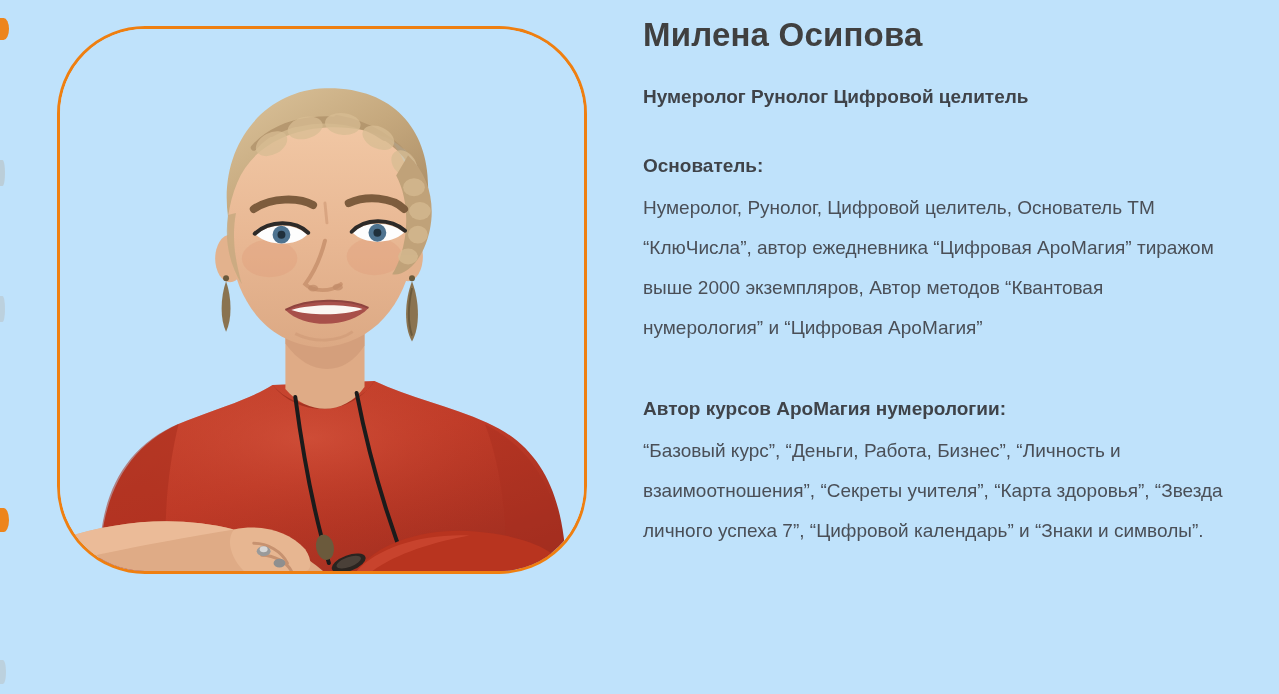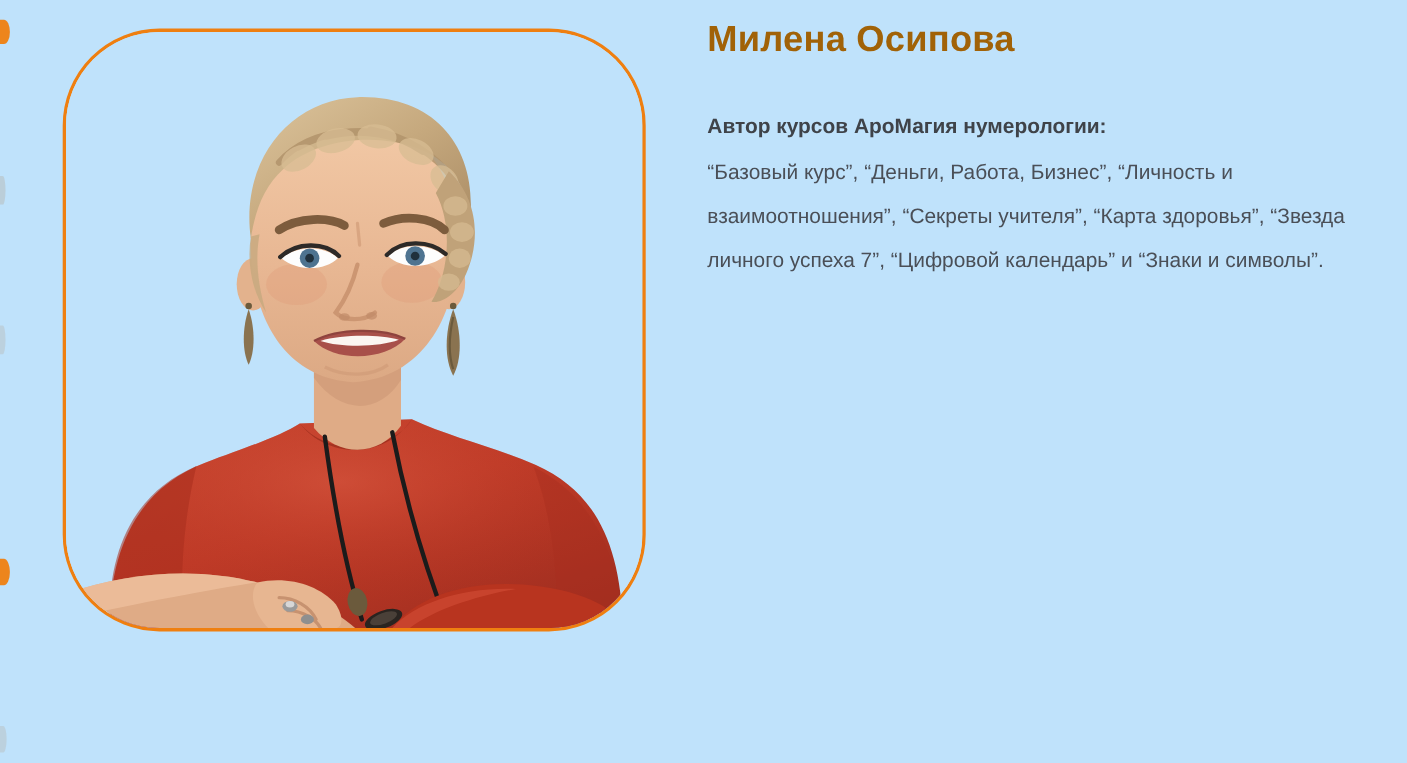--- a/index.html
+++ b/index.html
@@ -63,21 +63,21 @@
 
   
   .content {
     position: absolute;
     left: 643px;
     top: 0;
     width: 600px;
     height: 694px;
   }
   .name-heading {
-    color: #a16207;
+    color: #404040;
     font-size: 33px;
     font-weight: bold;
     letter-spacing: .2px;
     margin: 0;
     padding-top: 15px;
     line-height: 40px;
     white-space: nowrap;
   }
   .subtitle {
     color: #3f4349;
@@ -259,20 +259,25 @@
       <ellipse cx="292" cy="540" rx="18" ry="8" fill="#2a2420" transform="rotate(-20 292 540)"></ellipse>
       <ellipse cx="292" cy="539" rx="13" ry="5" fill="#4a4038" transform="rotate(-20 292 539)"></ellipse>
     </svg>
   </div>
 </div>
 
 <div class="content">
 
   <h1 class="name-heading">Милена Осипова</h1>
 
-
+  <p class="subtitle">Нумеролог Рунолог Цифровой целитель</p>
+
+  <div class="block">
+    <div class="block-title">Основатель:</div>
+    <div class="block-body">Нумеролог, Рунолог, Цифровой целитель, Основатель ТМ “КлюЧисла”, автор ежедневника “Цифровая АроМагия” тиражом выше 2000 экземпляров, Автор методов “Квантовая нумерология” и “Цифровая АроМагия”</div>
+  </div>
 
   <div class="block second">
     <div class="block-title">Автор курсов АроМагия нумерологии:</div>
     <div class="block-body">“Базовый курс”, “Деньги, Работа, Бизнес”, “Личность и взаимоотношения”, “Секреты учителя”, “Карта здоровья”, “Звезда личного успеха 7”, “Цифровой календарь” и “Знаки и символы”.</div>
   </div>
 
 </div>
 
 </body></html>

